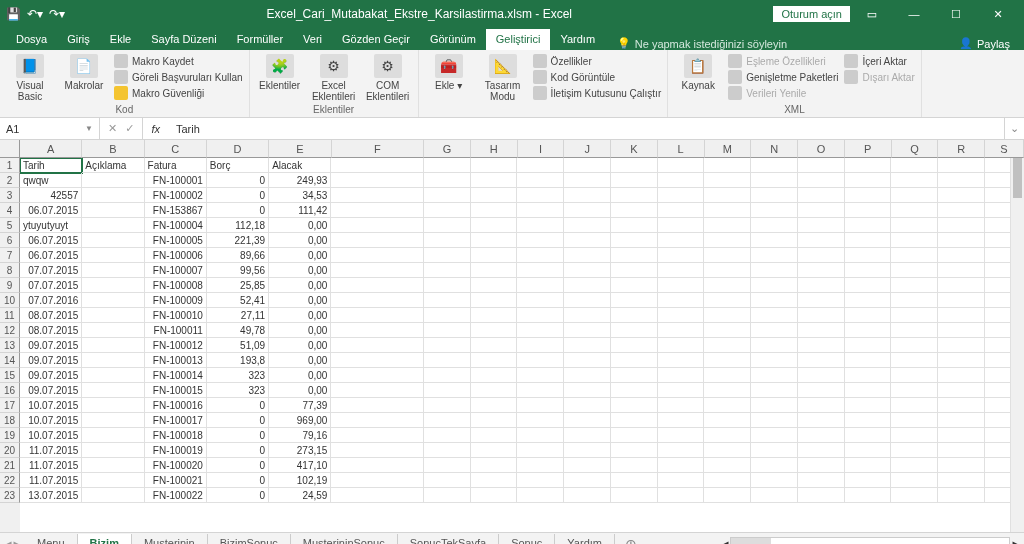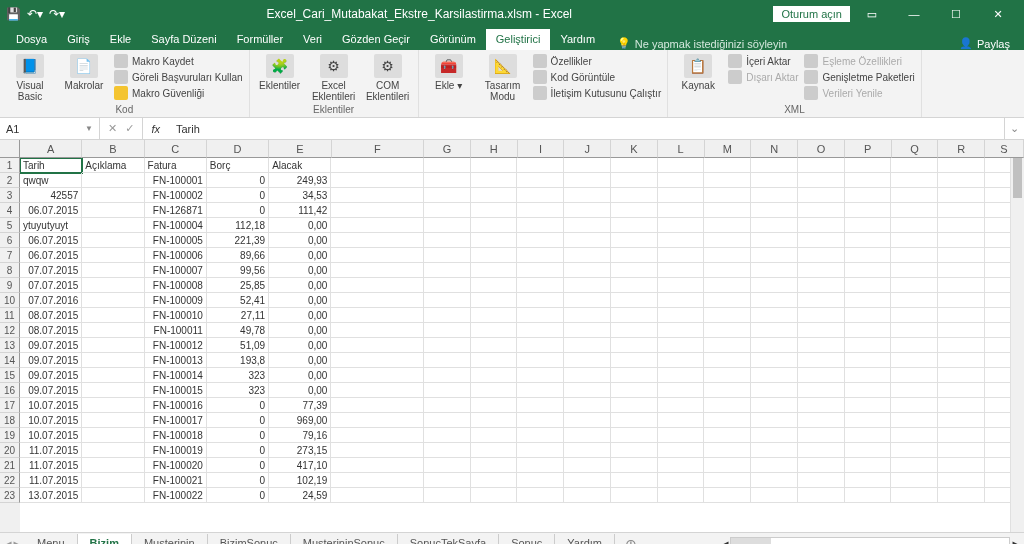--- a/index.html
+++ b/index.html
@@ -174,41 +174,41 @@
     </div>
   </div>
 
   <div class="group">
     <div class="ctrls">
       <div class="big">
           <div class="ico">📋</div>
           <div class="lbl">Kaynak</div>
         </div>
       <div class="vlist">
+        <div class="item" style="color:#aaa">
+            <span class="ico"></span>
+            <span>Eşleme Özellikleri</span>
+          </div>
         <div class="item">
             <span class="ico"></span>
+            <span>Genişletme Paketleri</span>
+          </div>
+        <div class="item" style="color:#aaa">
+            <span class="ico"></span>
+            <span>Verileri Yenile</span>
+          </div>
+      </div>
+      <div class="vlist">
+        <div class="item">
+            <span class="ico"></span>
             <span>İçeri Aktar</span>
           </div>
         <div class="item" style="color:#aaa">
             <span class="ico"></span>
             <span>Dışarı Aktar</span>
-          </div>
-      </div>
-      <div class="vlist">
-        <div class="item" style="color:#aaa">
-            <span class="ico"></span>
-            <span>Eşleme Özellikleri</span>
-          </div>
-        <div class="item">
-            <span class="ico"></span>
-            <span>Genişletme Paketleri</span>
-          </div>
-        <div class="item" style="color:#aaa">
-            <span class="ico"></span>
-            <span>Verileri Yenile</span>
           </div>
       </div>
     </div>
     <div class="label">XML</div>
   </div>
 </div>
 
 <div class="fbar">
   <div class="namebox">
     <span>A1</span>
@@ -338,21 +338,21 @@
           <div class="cell" style="width: 48px;"></div>
           <div class="cell" style="width: 48px;"></div>
           <div class="cell" style="width: 48px;"></div>
           <div class="cell" style="width: 48px;"></div>
           <div class="cell" style="width: 48px;"></div>
           <div class="cell" style="width: 40px;"></div>
         </div>
         <div class="row">
           <div class="cell r" style="width: 64px;">06.07.2015</div>
           <div class="cell" style="width: 64px;"></div>
-          <div class="cell r" style="width: 64px;">FN-126871</div>
+          <div class="cell r" style="width: 64px;">FN-153867</div>
           <div class="cell r" style="width: 64px;">0</div>
           <div class="cell r" style="width: 64px;">111,42</div>
           <div class="cell" style="width: 95px;"></div>
           <div class="cell" style="width: 48px;"></div>
           <div class="cell" style="width: 48px;"></div>
           <div class="cell" style="width: 48px;"></div>
           <div class="cell" style="width: 48px;"></div>
           <div class="cell" style="width: 48px;"></div>
           <div class="cell" style="width: 48px;"></div>
           <div class="cell" style="width: 48px;"></div>

